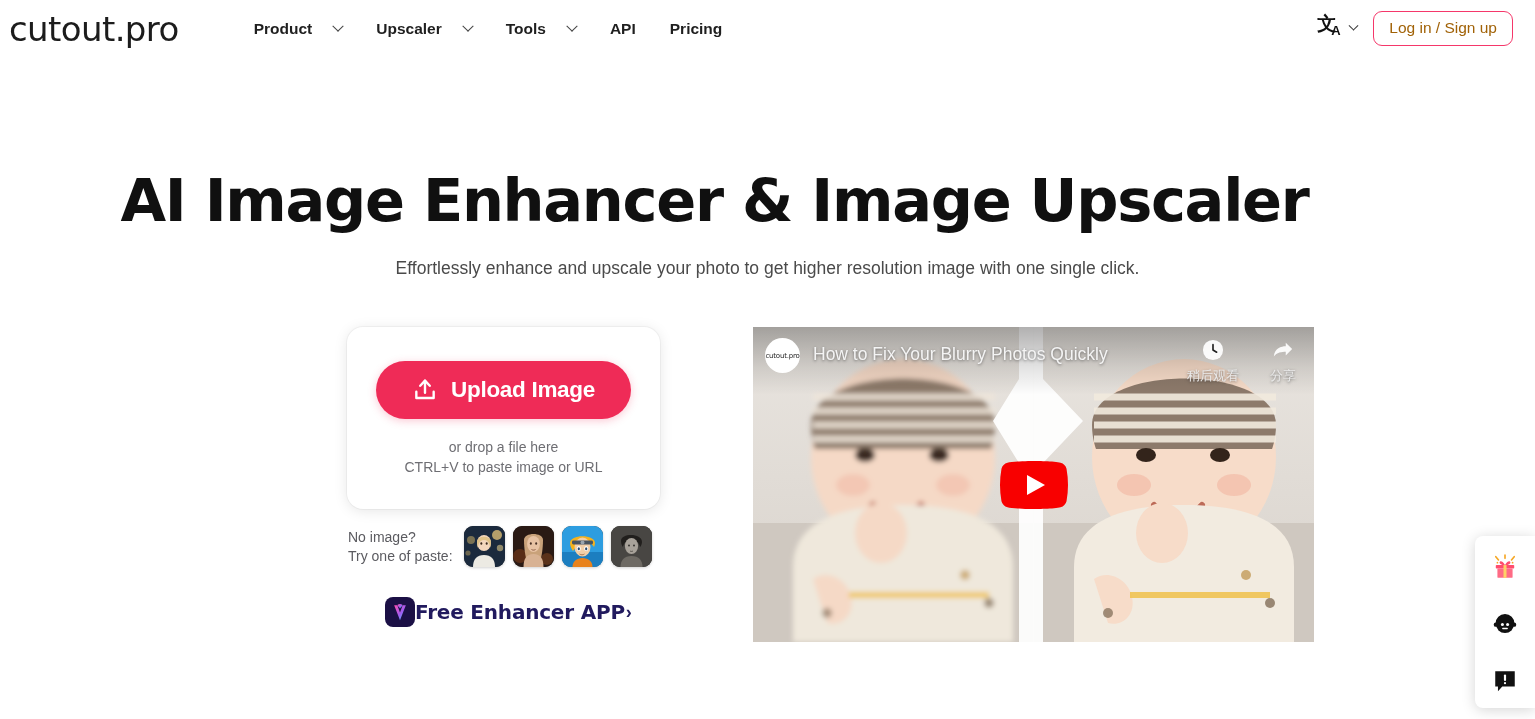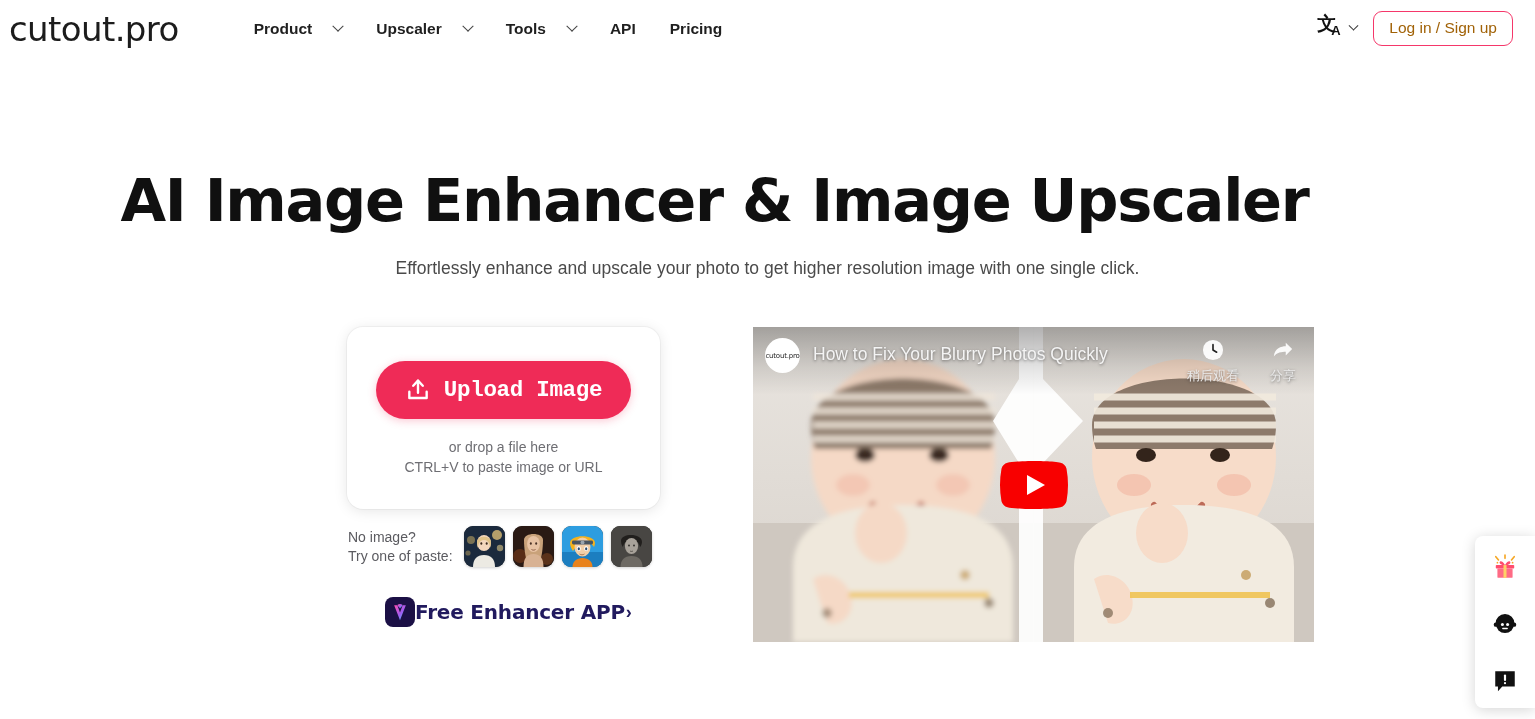--- a/index.html
+++ b/index.html
@@ -144,21 +144,21 @@
     color: #fff;
     display: flex; align-items: center; justify-content: center;
     gap: 13px;
     cursor: pointer;
     box-shadow: 0 2px 8px rgba(239,43,87,0.25);
   }
   .upload-btn .label {
     font-size: 22.5px;
     font-weight: 700;
     letter-spacing: -0.3px;
-    font-family: Liberation Mono, monospace;
+    font-family: Liberation Sans, sans-serif;
     line-height: 1;
   }
   .up-icon { width: 26px; height: 26px; display:block; }
 
   .drop-line {
     margin-top: 20px;
     font-size: 14px;
     color: #6e6e73;
     text-align: center;
     line-height: 1.28;

